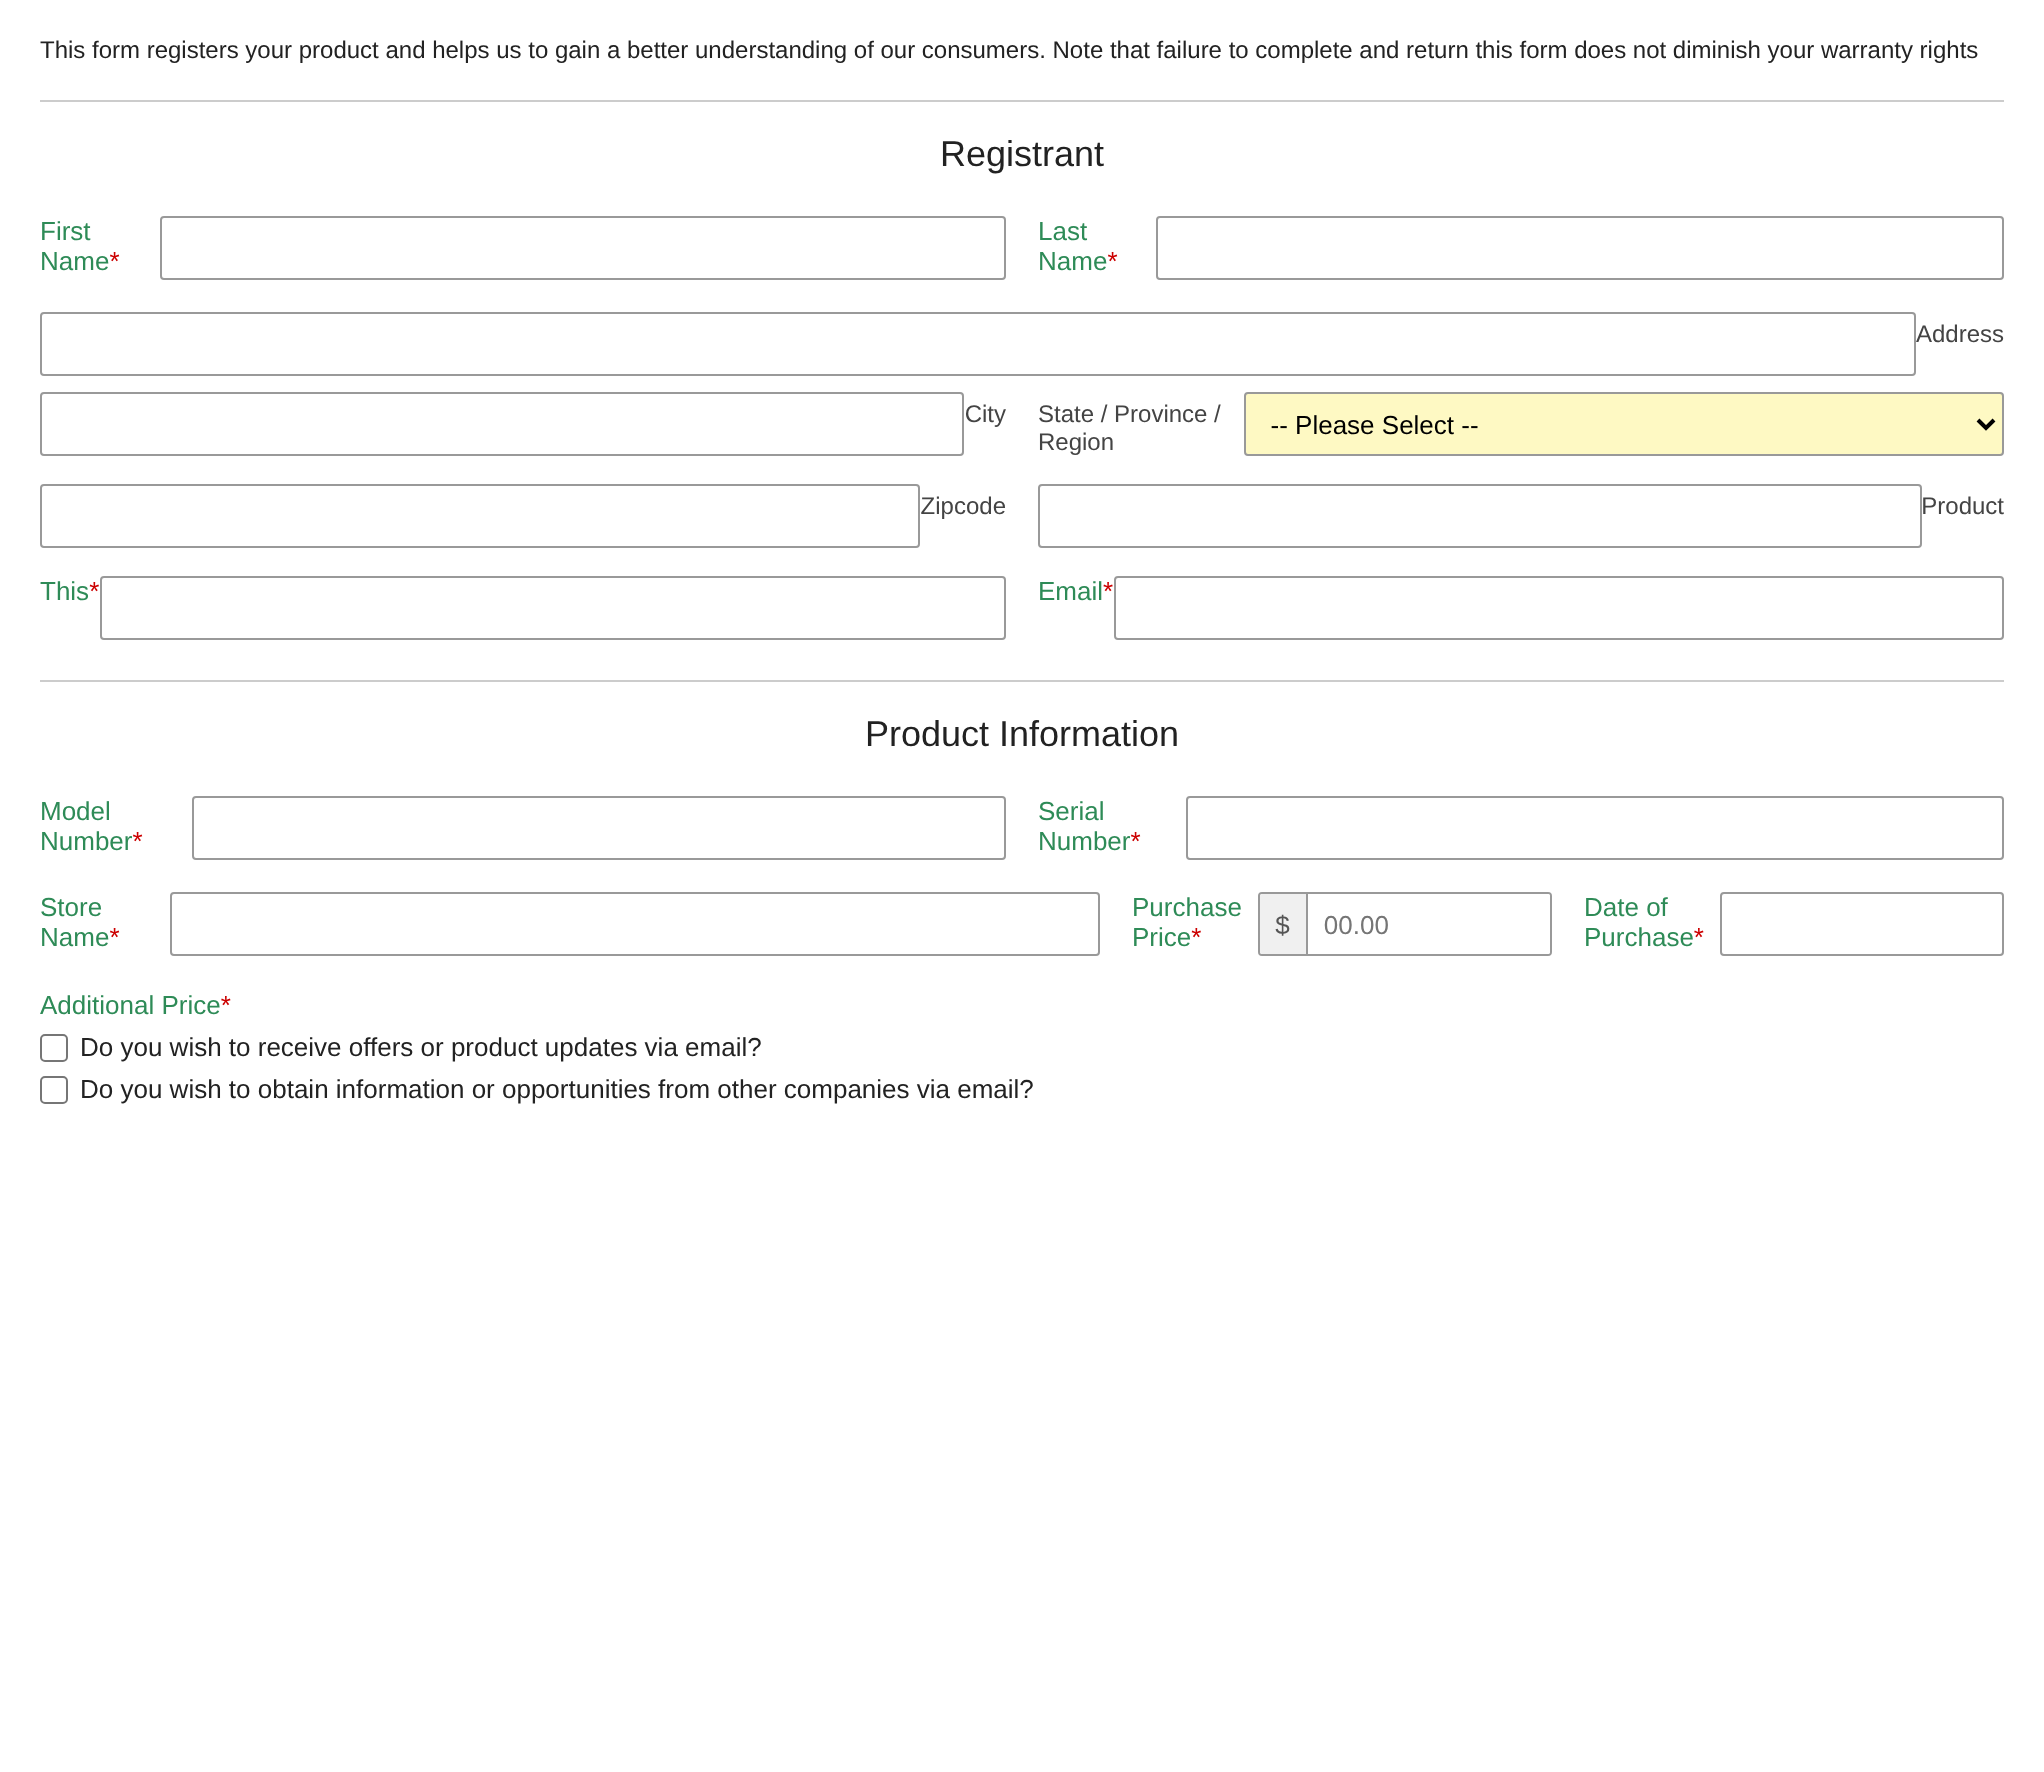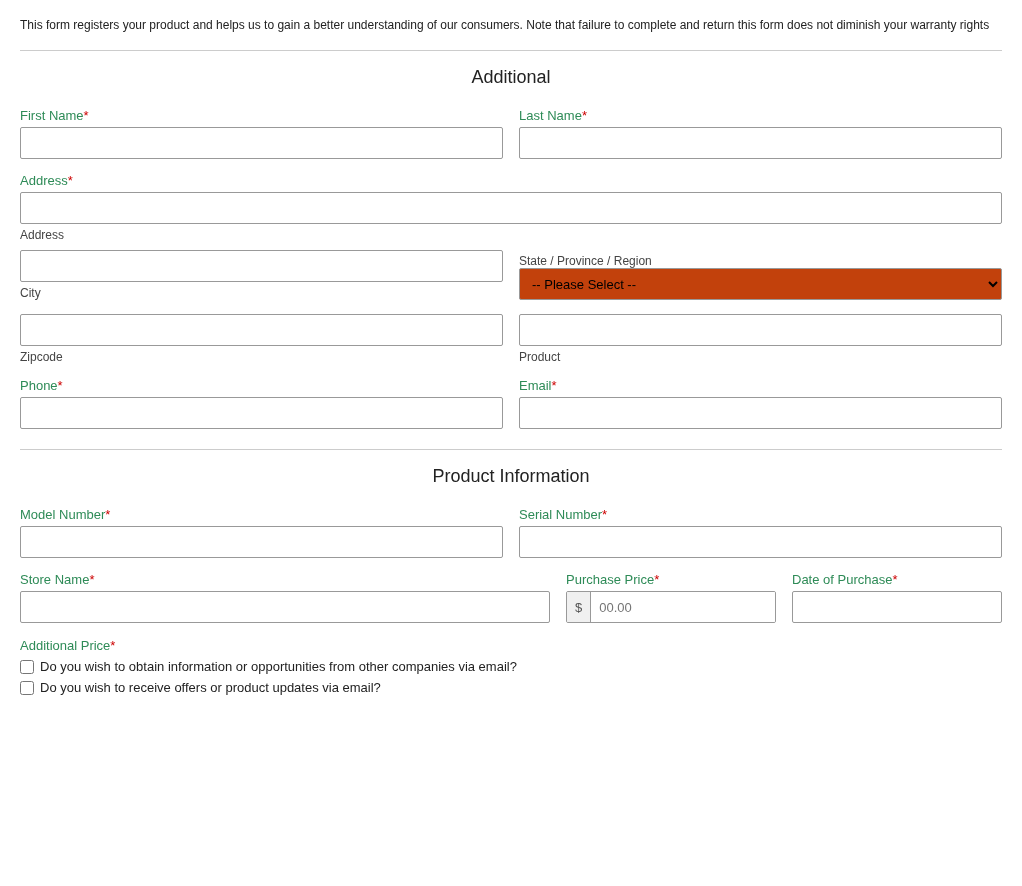--- a/index.html
+++ b/index.html
@@ -40,21 +40,21 @@
 
     .form-row {
       display: flex;
       gap: 16px;
       margin-bottom: 14px;
       align-items: flex-start;
     }
 
     .form-group {
       display: flex;
-      flex-direction: column;
+      flex-direction: row;
       flex: 1;
     }
 
     .form-label {
       color: #2e8b57;
       font-size: 13px;
       margin-bottom: 4px;
       font-weight: normal;
     }
 
@@ -72,21 +72,21 @@
       outline: none;
     }
 
     .form-select {
       border: 1px solid #999;
       border-radius: 2px;
       padding: 6px 8px;
       font-size: 13px;
       height: 32px;
       width: 100%;
-      background: #c2410c;
+      background: #fef9c3;
       outline: none;
       appearance: auto;
     }
 
     .field-sub-label {
       font-size: 12px;
       color: #444;
       margin-top: 4px;
     }
 
@@ -146,41 +146,38 @@
       margin-top: 8px;
     }
   </style>
 </head>
 <body>
 
 <p class="intro-text">This form registers your product and helps us to gain a better understanding of our consumers. Note that failure to complete and return this form does not diminish your warranty rights</p>
 
 <hr class="section-divider">
 
-<h2 class="section-title">Additional</h2>
+<h2 class="section-title">Registrant</h2>
 
 <div class="form-row">
   <div class="form-group">
     <label class="form-label">
       <span>First Name</span><span class="required">*</span>
     </label>
     <input type="text" class="form-input" style="">
   </div>
   <div class="form-group">
     <label class="form-label">
       <span>Last Name</span><span class="required">*</span>
     </label>
     <input type="text" class="form-input" style="">
   </div>
 </div>
 
 <div class="form-group address-full">
-  <label class="form-label">
-    <span>Address</span><span class="required">*</span>
-  </label>
   <input type="text" class="form-input" style="">
   <span class="field-sub-label">Address</span>
 </div>
 
 <div class="form-row" style="margin-top:8px;">
   <div class="form-group">
     <input type="text" class="form-input" style="">
     <span class="field-sub-label">City</span>
   </div>
   <div class="form-group">
@@ -198,21 +195,21 @@
   </div>
   <div class="form-group">
     <input type="text" class="form-input" style="">
     <span class="field-sub-label">Product</span>
   </div>
 </div>
 
 <div class="form-row" style="margin-top:12px;">
   <div class="form-group">
     <label class="form-label">
-      <span>Phone</span><span class="required">*</span>
+      <span>This</span><span class="required">*</span>
     </label>
     <input type="text" class="form-input" style="">
   </div>
   <div class="form-group">
     <label class="form-label">
       <span>Email</span><span class="required">*</span>
     </label>
     <input type="text" class="form-input" style="">
   </div>
 </div>
@@ -261,21 +258,21 @@
     </div>
   </div>
 
   <div style="margin-top:10px;">
     <label class="form-label">
       <span>Additional Price</span><span class="required">*</span>
     </label>
     <div class="checkbox-group">
       <div class="checkbox-item">
         <input type="checkbox" style="">
-        <span>Do you wish to obtain information or opportunities from other companies via email?</span>
+        <span>Do you wish to receive offers or product updates via email?</span>
       </div>
       <div class="checkbox-item">
         <input type="checkbox" style="">
-        <span>Do you wish to receive offers or product updates via email?</span>
+        <span>Do you wish to obtain information or opportunities from other companies via email?</span>
       </div>
     </div>
   </div>
 </div>
 
 </body></html>

